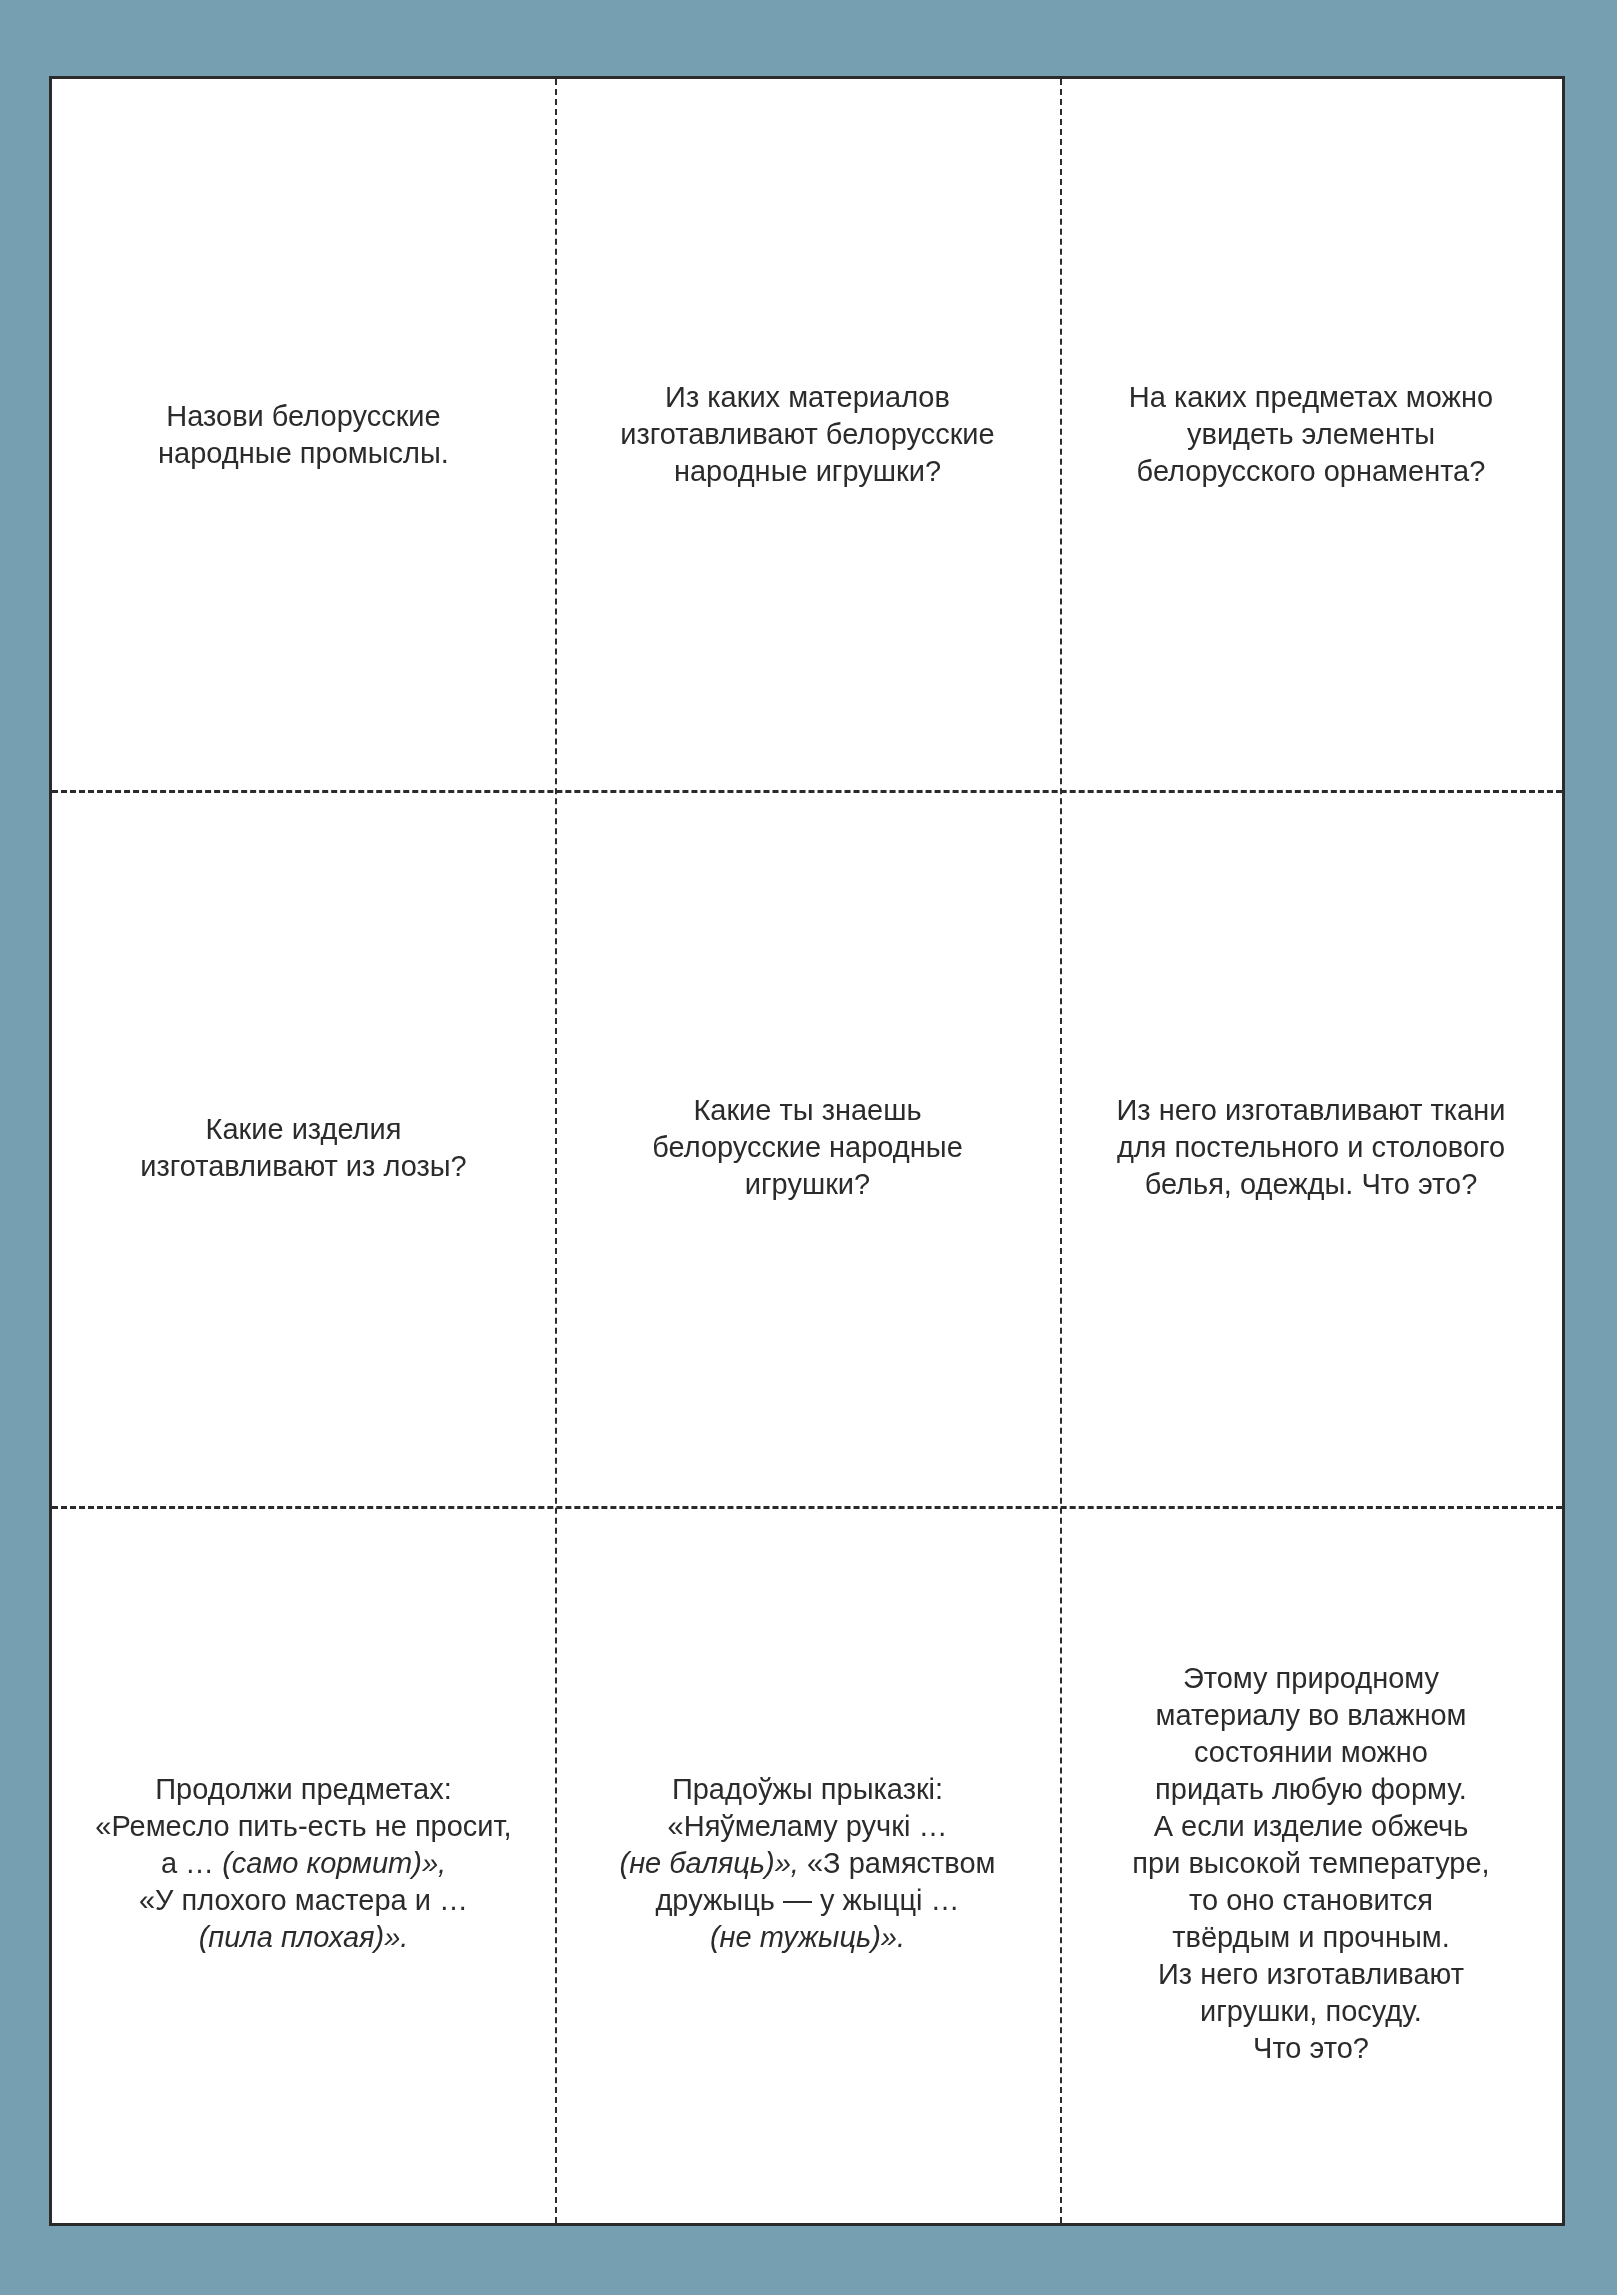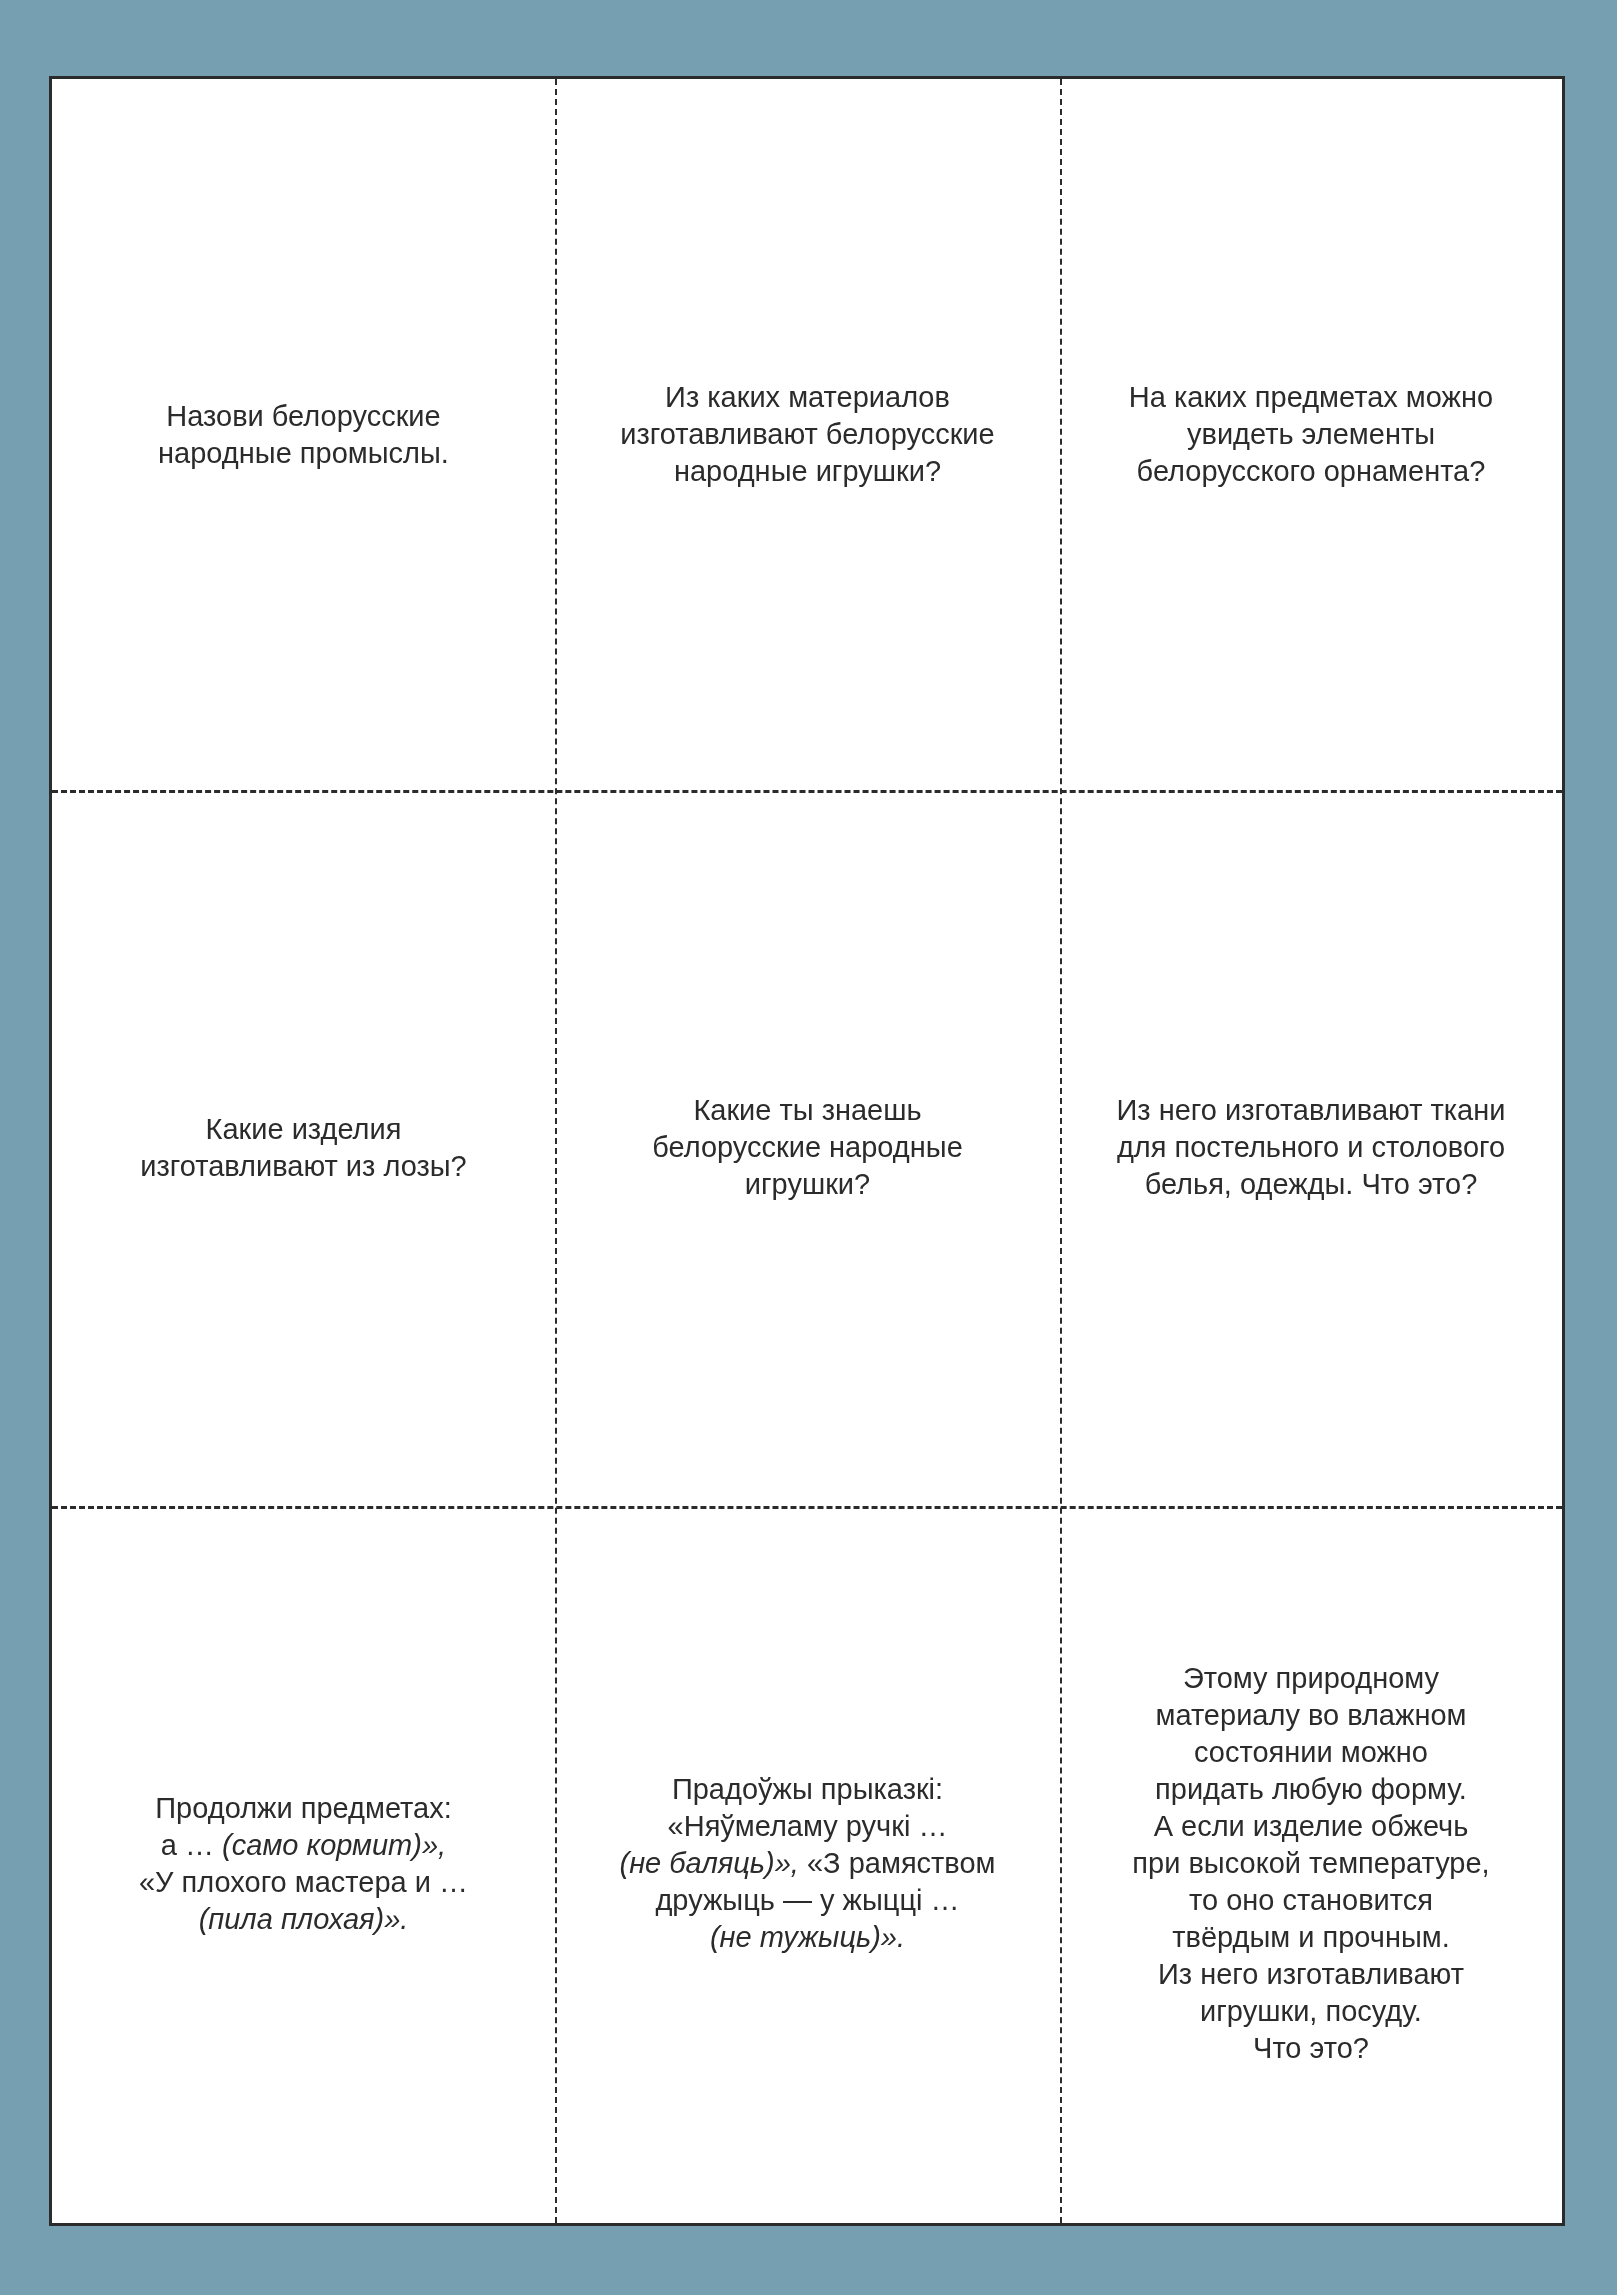--- a/index.html
+++ b/index.html
@@ -86,21 +86,21 @@
     <div class="card">
       <div class="card-text"><div><span>Какие изделия</span></div><div><span>изготавливают из лозы?</span></div></div>
     </div>
     <div class="card">
       <div class="card-text"><div><span>Какие ты знаешь</span></div><div><span>белорусские народные</span></div><div><span>игрушки?</span></div></div>
     </div>
     <div class="card">
       <div class="card-text"><div><span>Из него изготавливают ткани</span></div><div><span>для постельного и столового</span></div><div><span>белья, одежды. Что это?</span></div></div>
     </div>
     <div class="card">
-      <div class="card-text"><div><span>Продолжи предметах:</span></div><div><span>а … </span><em>(само кормит)»,</em></div><div><span>«У плохого мастера и …</span></div><div><em>(пила плохая)».</em></div></div>
+      <div class="card-text"><div><span>Продолжи предметах:</span></div><div><span>«Ремесло пить-есть не просит,</span></div><div><span>а … </span><em>(само кормит)»,</em></div><div><span>«У плохого мастера и …</span></div><div><em>(пила плохая)».</em></div></div>
     </div>
     <div class="card">
       <div class="card-text"><div><span>Прадоўжы прыказкі:</span></div><div><span>«Няўмеламу ручкі …</span></div><div><em>(не баляць)»,</em><span> «З рамяством</span></div><div><span>дружыць — у жыцці …</span></div><div><em>(не тужыць)».</em></div></div>
     </div>
     <div class="card">
       <div class="card-text"><div><span>Этому природному</span></div><div><span>материалу во влажном</span></div><div><span>состоянии можно</span></div><div><span>придать любую форму.</span></div><div><span>А если изделие обжечь</span></div><div><span>при высокой температуре,</span></div><div><span>то оно становится</span></div><div><span>твёрдым и прочным.</span></div><div><span>Из него изготавливают</span></div><div><span>игрушки, посуду.</span></div><div><span>Что это?</span></div></div>
     </div>
   </div>
 
   <div class="vline v1"></div>

